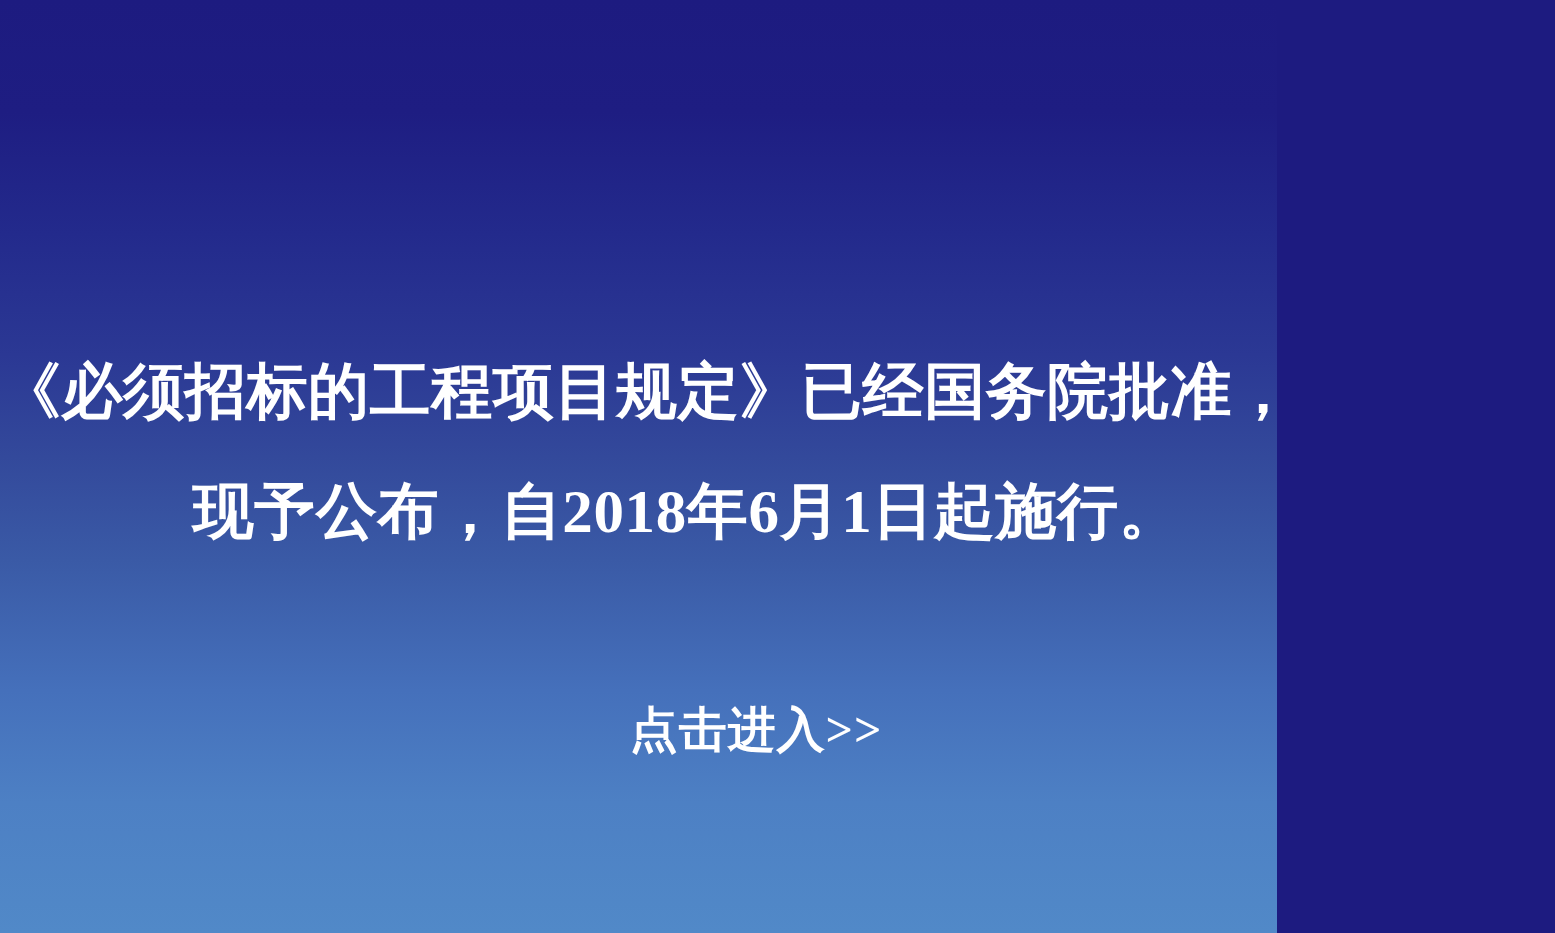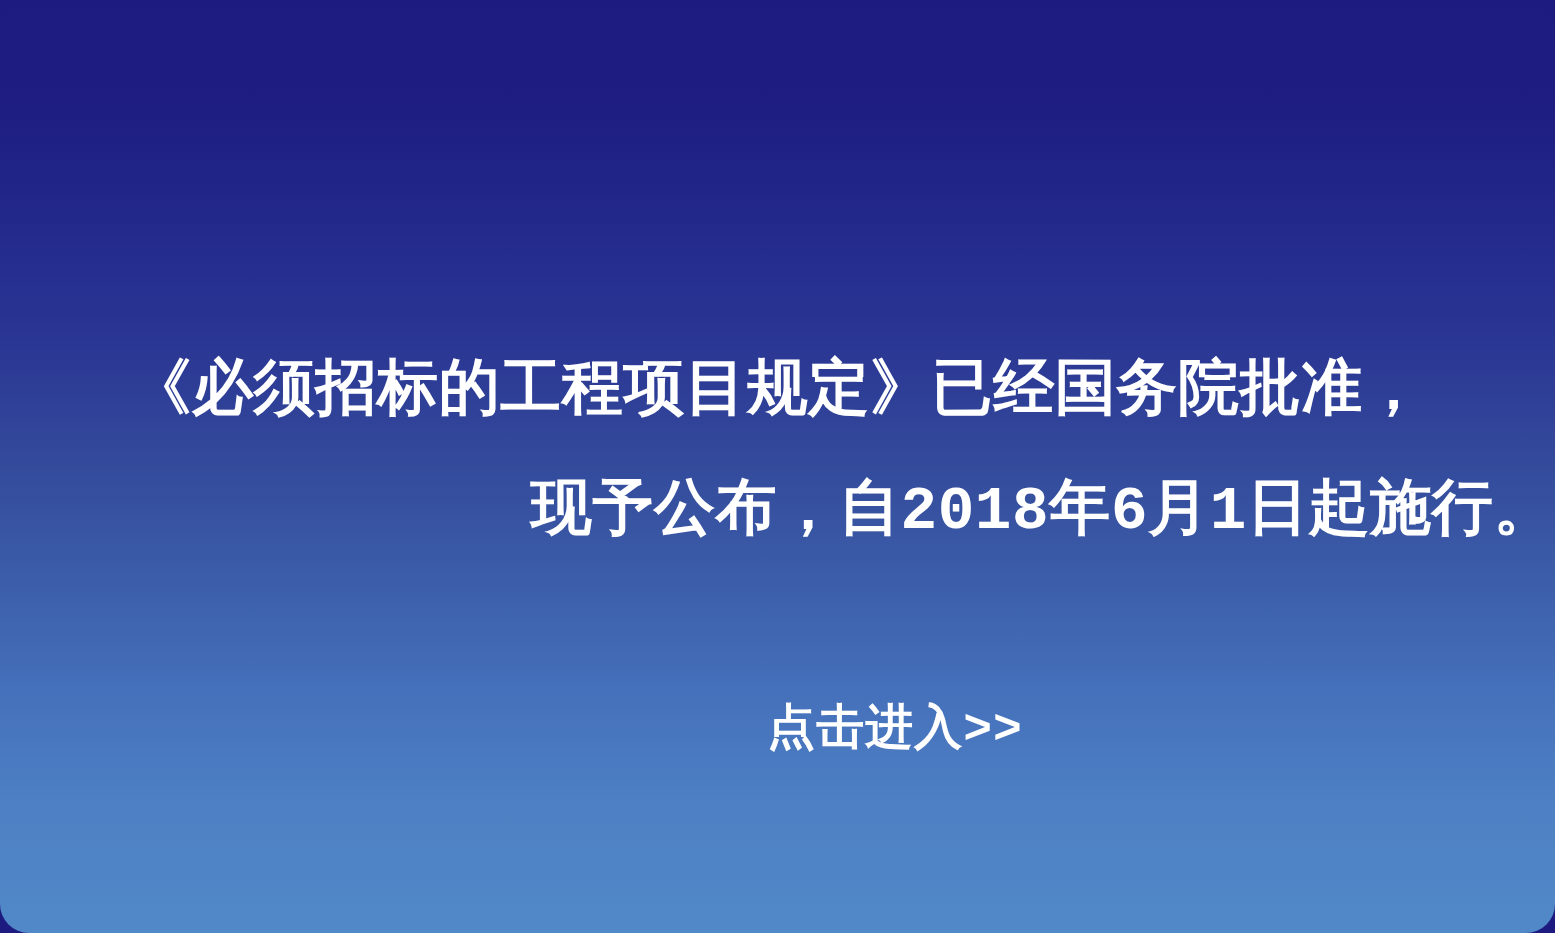--- a/index.html
+++ b/index.html
@@ -4,38 +4,37 @@
 <title>banner</title>
 <style>
   html, body {
     margin: 0;
     padding: 0;
     background: #1d1b80;
   }
 
   #banner {
     position: relative;
-    width: 1555px;
+    width: 1277px;
     height: 933px;
     overflow: hidden;
     
     background: linear-gradient(
       to bottom,
       #1d1b80 0%,
       #1e1d82 12%,
       #232a8c 25%,
       #2b3894 38%,
       #33499b 49%,
       #3a5aa6 60%,
       #4570bb 74%,
       #4d80c4 86%,
       #5189c8 100%
     );
-    font-family: Liberation Mono, monospace;
-    border-radius: 29px;
+    font-family: Liberation Serif, serif;
     -webkit-font-smoothing: antialiased;
   }
 
   
   .statement {
     position: absolute;
     left: 0;
     right: 0;
     top: 332px;
     text-align: center;
@@ -46,21 +45,21 @@
     display: block;
     font-size: 61px;
     font-weight: 700;
     line-height: 120px;
     letter-spacing: 0.01em;
     white-space: nowrap;
     color: #ffffff;
   }
 
   .statement-line.line-2 {
-    text-align: right;
+    text-align: center;
     padding-left: 96px;
   }
 
   
   .cta-wrap {
     position: absolute;
     left: 0;
     right: 0;
     top: 688px;
     text-align: center;

